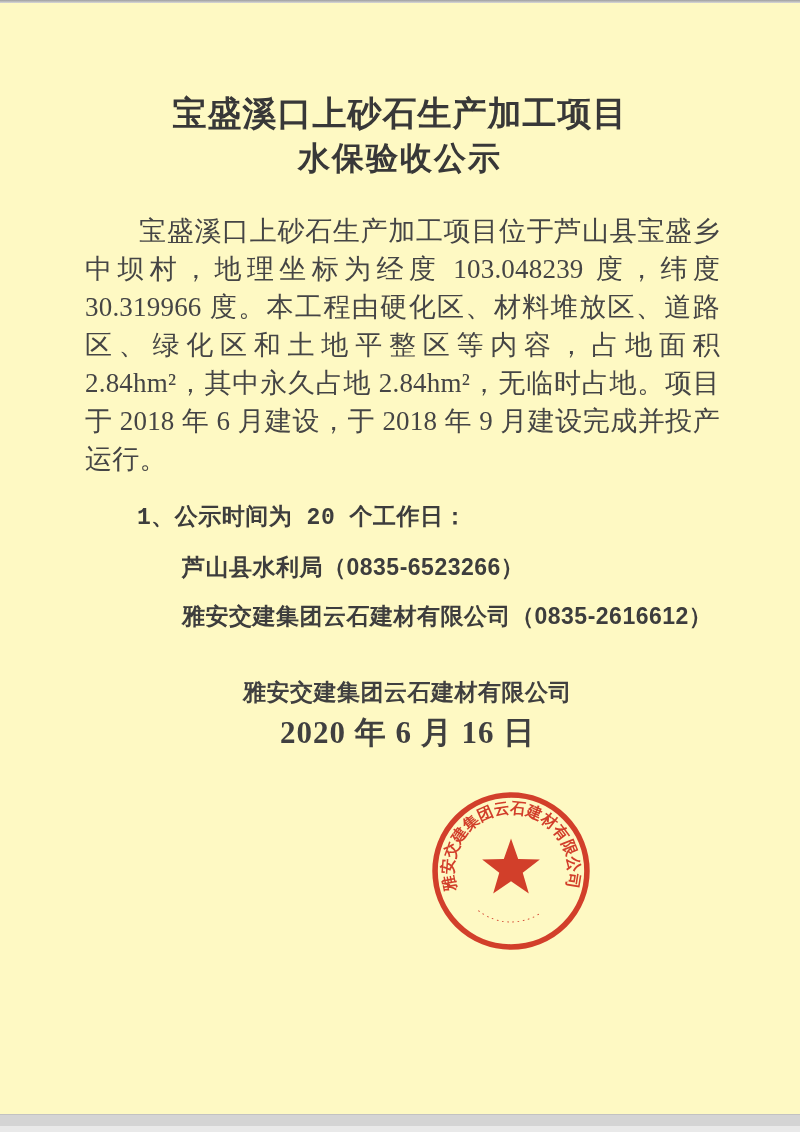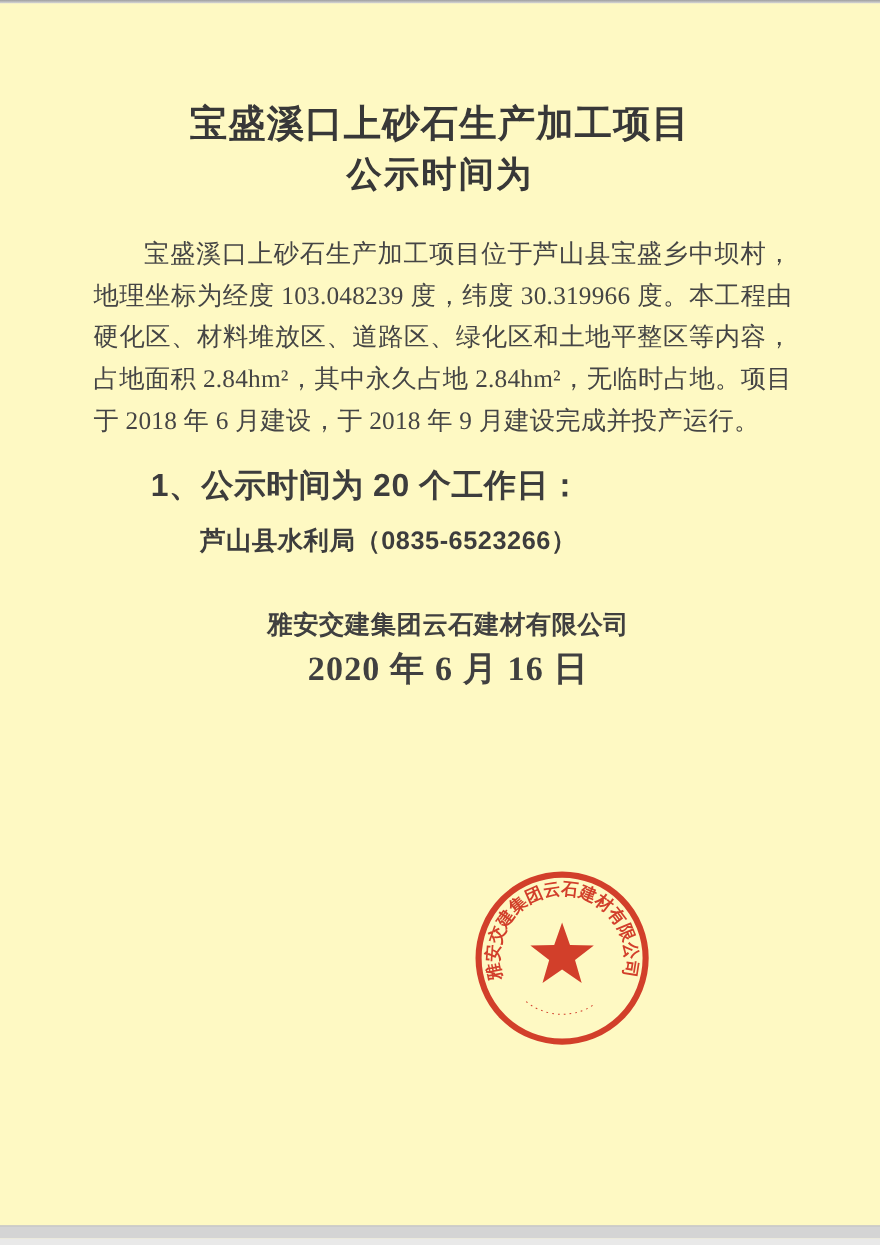--- a/index.html
+++ b/index.html
@@ -42,37 +42,37 @@
   .doc-title .title-line2 {
     font-size: 32px;
     letter-spacing: 2px;
   }
   .doc-body {
     padding: 0 80px 0 85px;
     color: #454545;
   }
   .doc-body p.para {
     margin-top: 0;
-    font-size: 23px;
+    font-size: 27px;
     line-height: 38px;
     text-align: justify;
     text-indent: 2em;
     letter-spacing: 0.2px;
   }
   .doc-body p.para:first-of-type {
     margin-top: 32px;
   }
   .list-block {
     margin-top: 16px;
   }
   .list-item {
     padding-left: 52px;
-    font-family: Liberation Sans, sans-serif;
+    font-family: Liberation Mono, monospace;
     font-weight: 700;
-    font-size: 29px;
+    font-size: 23px;
     line-height: 49px;
     color: #3d3d3d;
     letter-spacing: 0.5px;
   }
   .contact-line {
     padding-left: 97px;
     font-family: "Liberation Sans", sans-serif;
     font-weight: 600;
     font-size: 23px;
     line-height: 49px;
@@ -112,29 +112,30 @@
 </style>
 </head>
 <body>
 
 <div class="scan-page">
 
   <div class="page-top-edge"></div>
 
   <h1 class="doc-title">
     <div class="title-line1">宝盛溪口上砂石生产加工项目</div>
-    <div class="title-line2">公示时间为</div>
+    <div class="title-line2">水保验收公示</div>
   </h1>
 
   <div class="doc-body">
     <p class="para">宝盛溪口上砂石生产加工项目位于芦山县宝盛乡中坝村，地理坐标为经度 103.048239 度，纬度 30.319966 度。本工程由硬化区、材料堆放区、道路区、绿化区和土地平整区等内容，占地面积 2.84hm²，其中永久占地 2.84hm²，无临时占地。项目于 2018 年 6 月建设，于 2018 年 9 月建设完成并投产运行。</p>
 
     <div class="list-block">
       <div class="list-item">1、公示时间为 20 个工作日：</div>
       <div class="contact-line">芦山县水利局（0835-6523266）</div>
+      <div class="contact-line">雅安交建集团云石建材有限公司（0835-2616612）</div>
     </div>
 
     <div class="signature-block">
       <div class="signature-company">雅安交建集团云石建材有限公司</div>
       <div class="signature-date">2020 年 6 月 16 日</div>
     </div>
   </div>
 
   <svg class="seal" viewBox="0 0 160 160" aria-hidden="true">
     <circle cx="80" cy="80" r="75" fill="none" stroke="#cf2f26" stroke-width="5.5"></circle>

